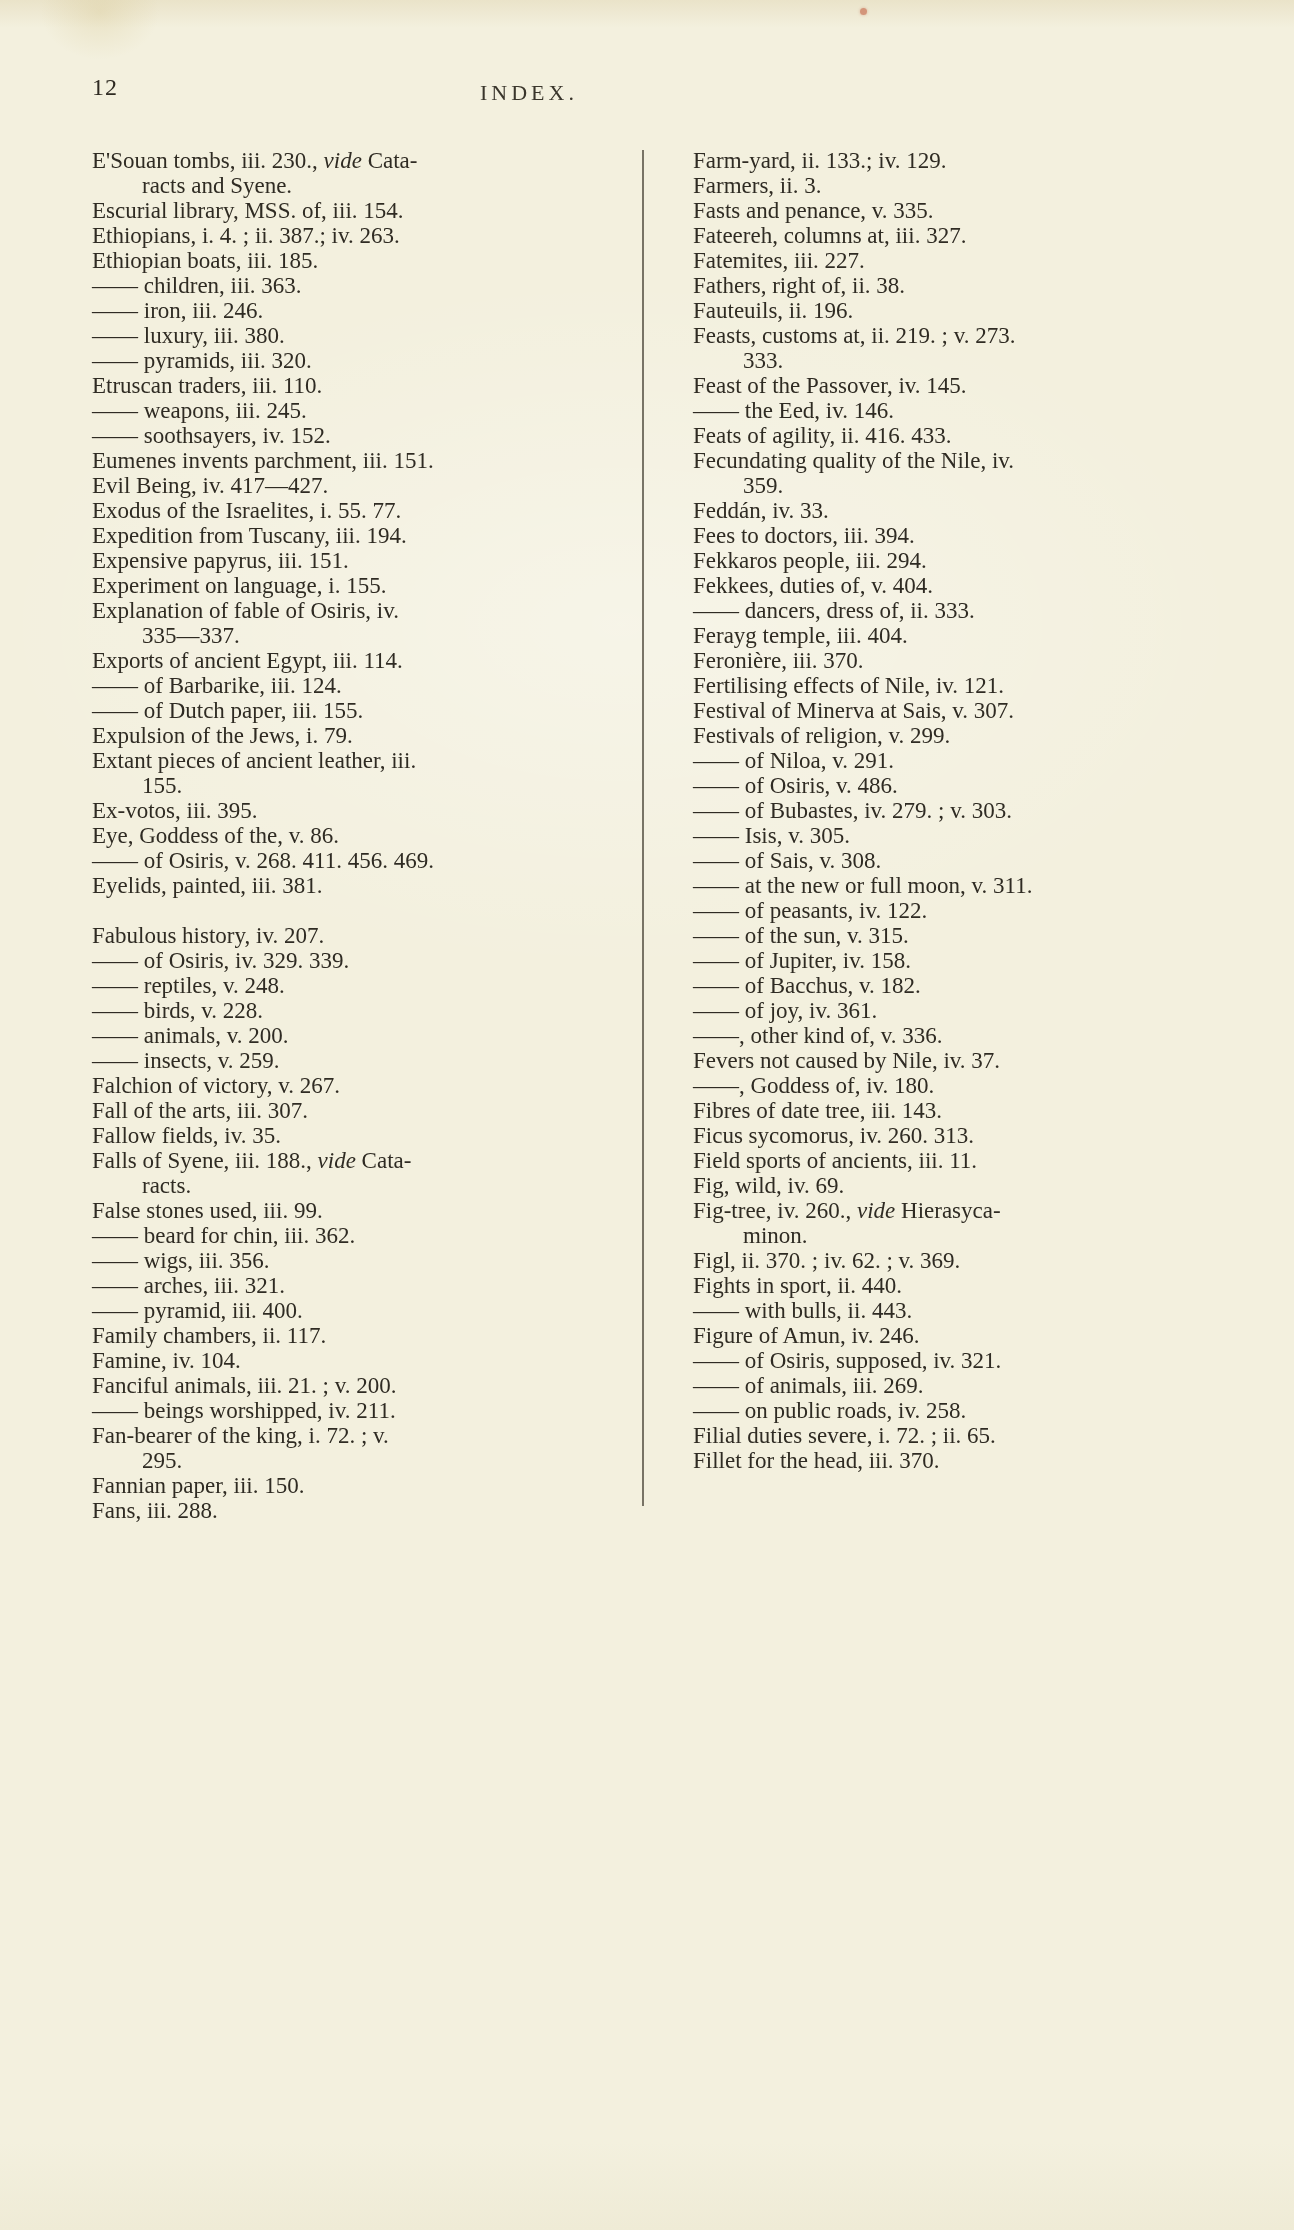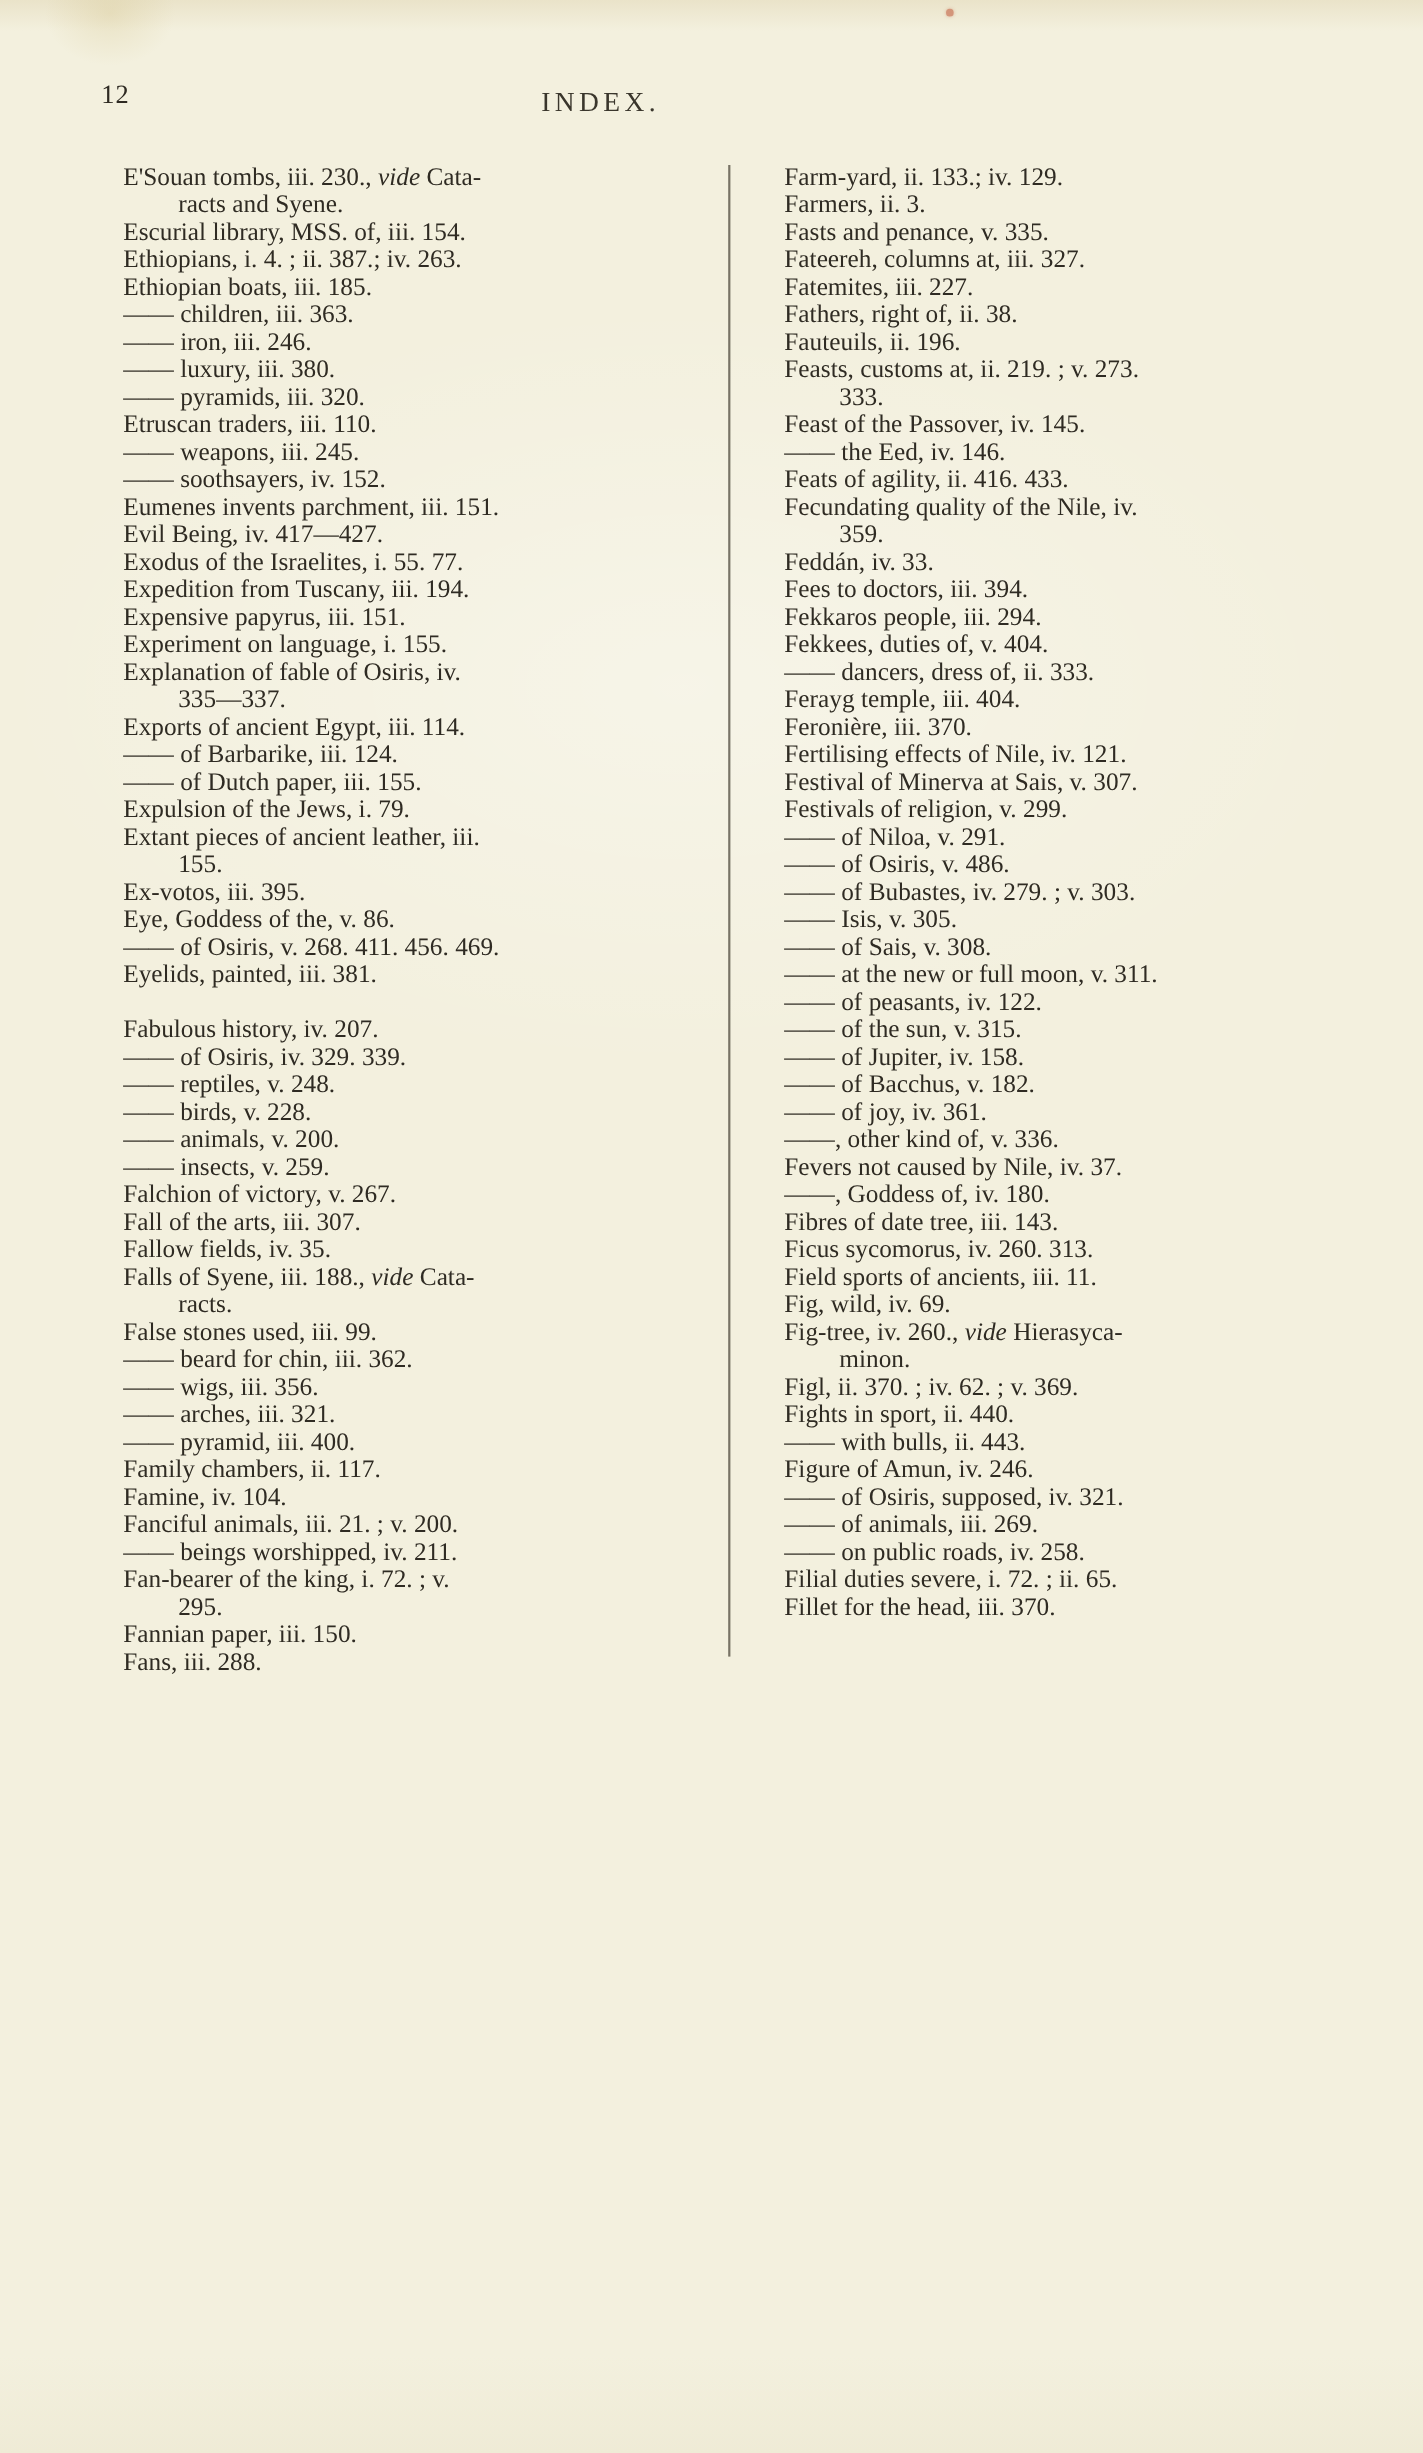--- a/index.html
+++ b/index.html
@@ -48,34 +48,33 @@
   .page-num {
     position: absolute;
     left: 0;
     top: 0;
     font-size: 24px;
     letter-spacing: 1px;
     color: #2e2a22;
   }
   .header-title {
     position: absolute;
-    left: 400px;
+    left: 388px;
     top: 6px;
-    font-size: 25px;
+    font-size: 22px;
     letter-spacing: 4px;
     color: #3a362c;
   }
   .columns {
     position: absolute;
     top: 148px;
     left: 92px;
     width: 1112px;
     display: flex;
     align-items: flex-start;
-    margin-left: 20px;
   }
   .col {
     font-size: 23px;
     line-height: 25px;
   }
   .col-left  { width: 528px; }
   .col-right { flex: 1; padding-left: 28px; }
   .divider {
     width: 2px;
     height: 1356px;

